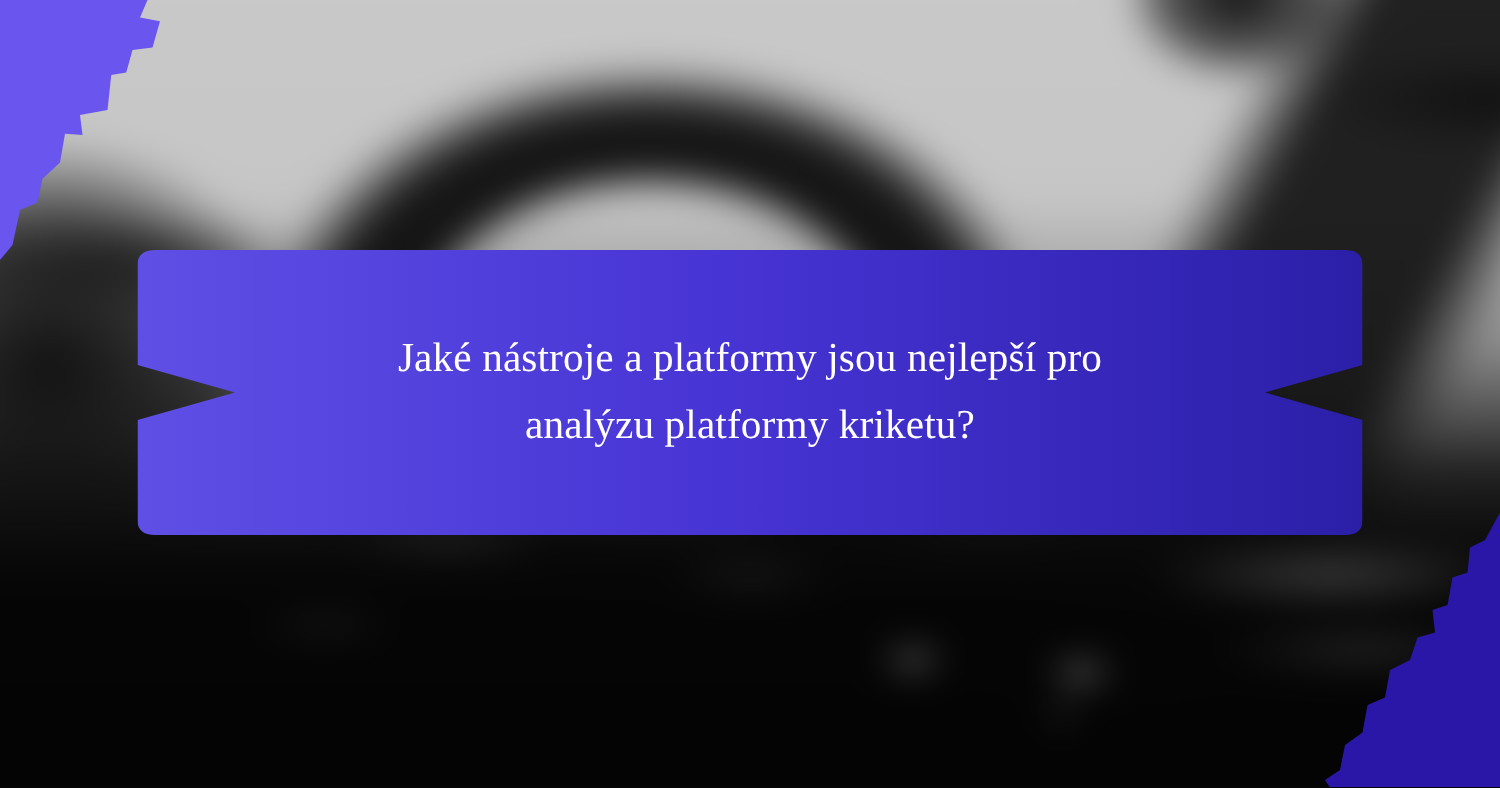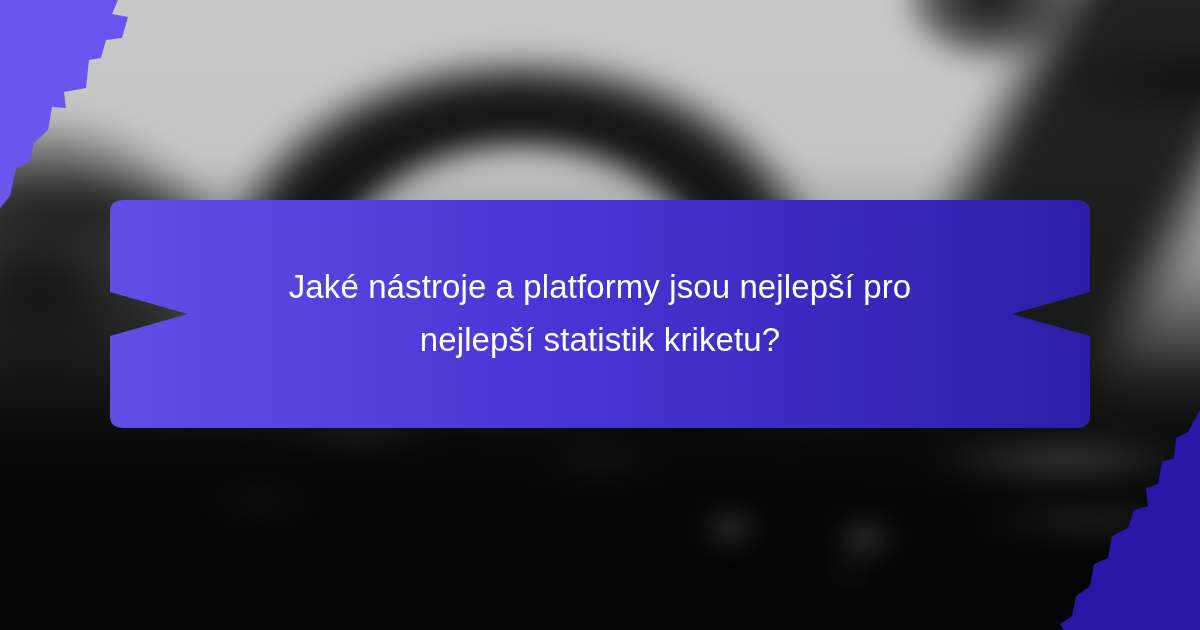--- a/index.html
+++ b/index.html
@@ -6,21 +6,21 @@
     margin: 0;
     padding: 0;
     background: #000;
   }
 
   #stage {
     position: relative;
     width: 1200px;
     height: 630px;
     overflow: hidden;
-    font-family: Liberation Sans, sans-serif;
+    font-family: Liberation Serif, serif;
     background: #111;
   }
 
   
   .bg-photo {
     position: absolute;
     inset: -40px;
     filter: blur(14px) grayscale(100%);
     background-color: #1a1a1a;
     background-image:
@@ -138,17 +138,17 @@
                L 980 140
                L 902 118
                L 980 96
                L 980 16
                Q 980 4 966 4
                Z" fill="url(#ribGrad)"></path>
     </svg>
 
     <div class="ribbon-text">
       <div class="ribbon-line">Jaké nástroje a platformy jsou nejlepší pro</div>
-      <div class="ribbon-line">nejlepší statistik kriketu?</div>
+      <div class="ribbon-line">analýzu platformy kriketu?</div>
     </div>
   </div>
 
 </div>
 
 </body></html>

